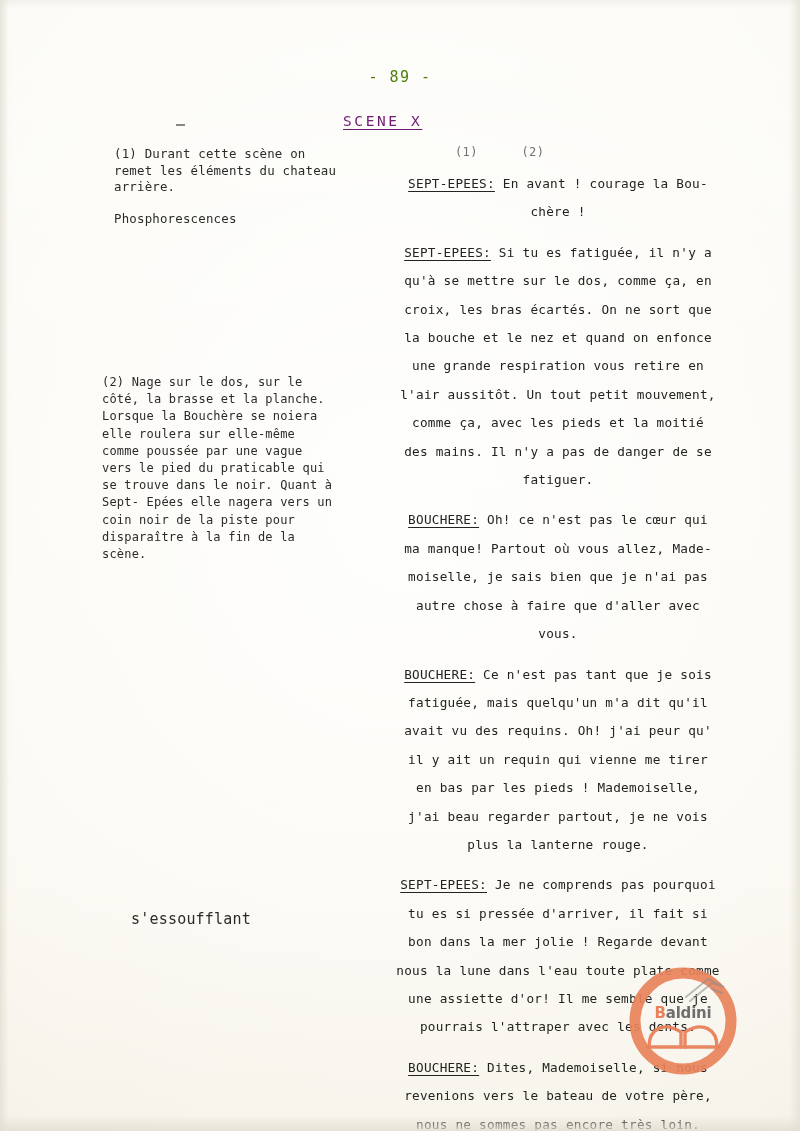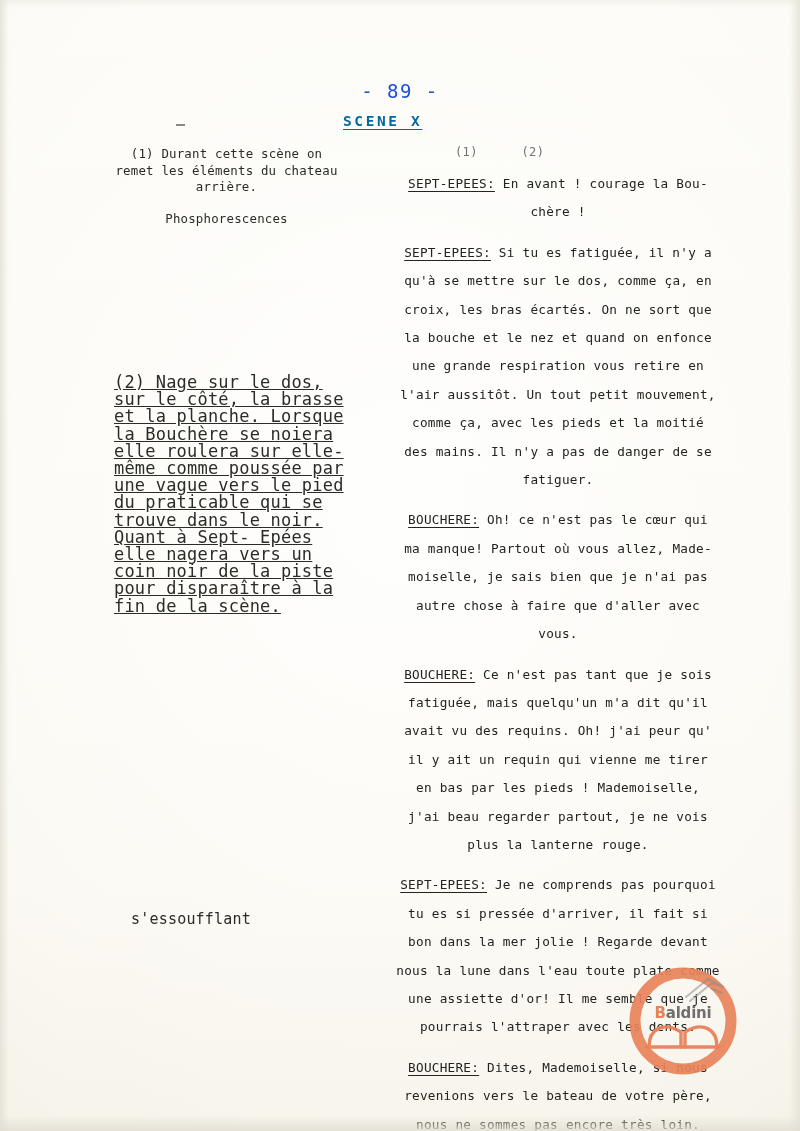--- a/index.html
+++ b/index.html
@@ -57,39 +57,38 @@
   }
 
   .sheet {
     position: absolute;
     inset: 0;
   }
 
   
   .page-number {
     position: absolute;
-    top: 80px;
+    top: 68px;
     left: 0;
     width: 800px;
     text-align: center;
-    font-size: 19px;
+    font-size: 15px;
     letter-spacing: 1.5px;
-    color: #1d4ed8;
+    color: #4d7c0f;
   }
   .scene-heading {
     position: absolute;
     top: 113px;
     left: 343px;
     font-size: 14.5px;
     letter-spacing: 2.6px;
-    color: #0369a1;
+    color: #701a75;
     text-decoration: underline;
     text-underline-offset: 3px;
     text-decoration-thickness: 1.2px;
-    font-weight: bold;
   }
 
   .stray-dash {
     position: absolute;
     top: 124px;
     left: 176px;
     width: 9px;
     height: 2px;
     background: #6d6a63;
     opacity: 0.8;
@@ -98,36 +97,34 @@
   
   .left-col {
     position: absolute;
     left: 114px;
     top: 146px;
     width: 225px;
     font-size: 12.4px;
     line-height: 16.6px;
     color: #2b2b28;
     letter-spacing: 0.2px;
-    text-align: center;
   }
   .left-col .dir-block { margin-bottom: 15px; }
   .left-col .dir-block:last-child { margin-bottom: 0; }
   .left-col .dir-block.tight { margin-bottom: 16px; }
 
   .left-block-2 {
     position: absolute;
-    left: 114px;
+    left: 102px;
     top: 374px;
     width: 232px;
-    font-size: 17px;
+    font-size: 12px;
     line-height: 17.2px;
     color: #2b2b28;
     letter-spacing: 0.2px;
-    text-decoration: underline;
   }
 
   .note-essoufflant {
     position: absolute;
     left: 131px;
     top: 910px;
     font-size: 15px;
     color: #2b2b28;
     letter-spacing: 0.2px;
   }

